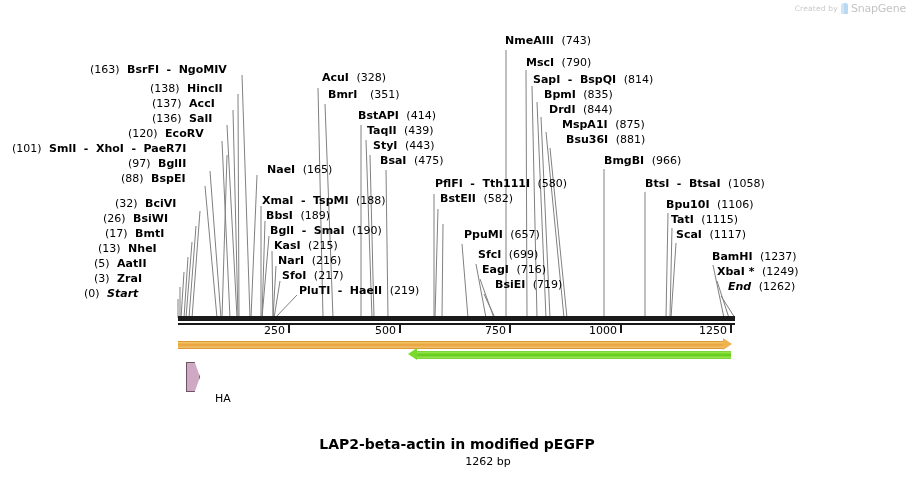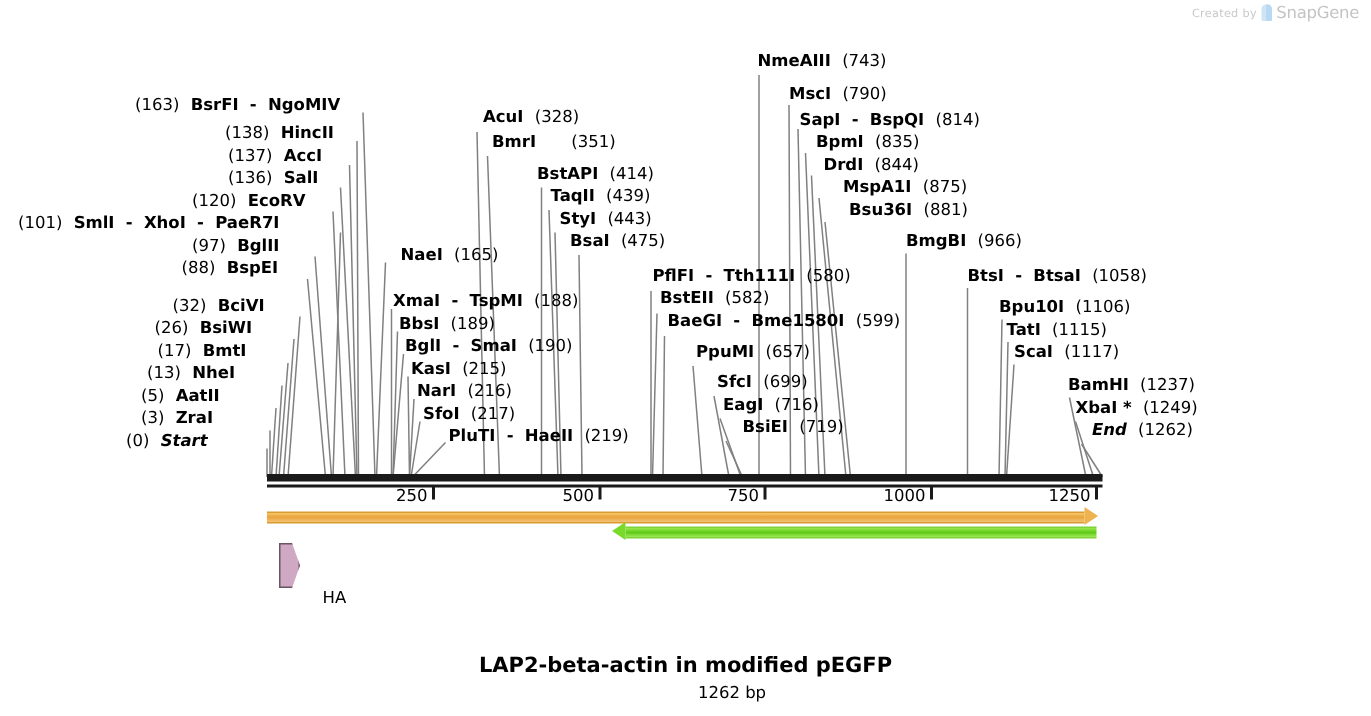--- a/index.html
+++ b/index.html
@@ -296,21 +296,21 @@
     <span class="nm" style="margin-left: 4px;">HaeII</span>
     <span class="pos" style="margin-left: 4px;">(219)</span>
   </div>
 
   <div class="label" style="left:322px;top:72px;">
     <span class="nm">AcuI</span>
     <span class="pos" style="margin-left: 4px;">(328)</span>
   </div>
   <div class="label" style="left:328px;top:89px;">
     <span class="nm">BmrI</span>
-    <span class="pos" style="margin-left: 20px;">(351)</span>
+    <span class="pos" style="margin-left: 9px;">(351)</span>
   </div>
   <div class="label" style="left:358px;top:110px;">
     <span class="nm">BstAPI</span>
     <span class="pos" style="margin-left: 4px;">(414)</span>
   </div>
   <div class="label" style="left:367px;top:125px;">
     <span class="nm">TaqII</span>
     <span class="pos" style="margin-left: 4px;">(439)</span>
   </div>
   <div class="label" style="left:373px;top:140px;">
@@ -325,26 +325,20 @@
   <div class="label" style="left:435px;top:178px;">
     <span class="nm">PflFI</span>
     <span class="sep" style="margin-left: 4px;">-</span>
     <span class="nm" style="margin-left: 4px;">Tth111I</span>
     <span class="pos" style="margin-left: 4px;">(580)</span>
   </div>
   <div class="label" style="left:440px;top:193px;">
     <span class="nm">BstEII</span>
     <span class="pos" style="margin-left: 4px;">(582)</span>
   </div>
-  <div class="label" style="left:445px;top:208px;">
-    <span class="nm">BaeGI</span>
-    <span class="sep" style="margin-left: 4px;">-</span>
-    <span class="nm" style="margin-left: 4px;">Bme1580I</span>
-    <span class="pos" style="margin-left: 4px;">(599)</span>
-  </div>
   <div class="label" style="left:464px;top:229px;">
     <span class="nm">PpuMI</span>
     <span class="pos" style="margin-left: 4px;">(657)</span>
   </div>
   <div class="label" style="left:478px;top:249px;">
     <span class="nm">SfcI</span>
     <span class="pos" style="margin-left: 4px;">(699)</span>
   </div>
   <div class="label" style="left:482px;top:264px;">
     <span class="nm">EagI</span>

